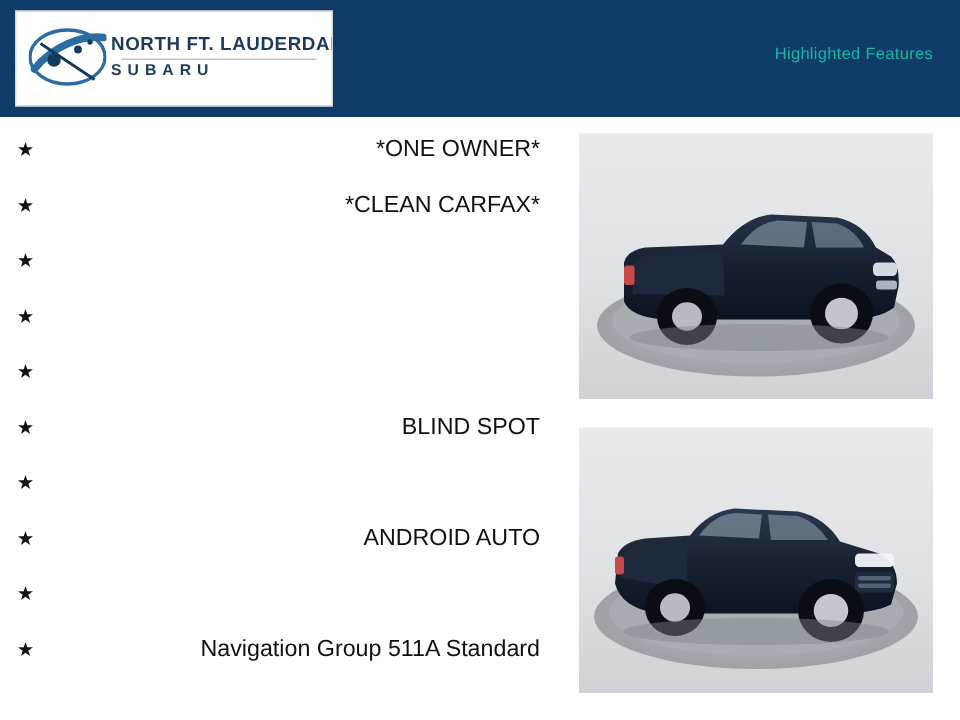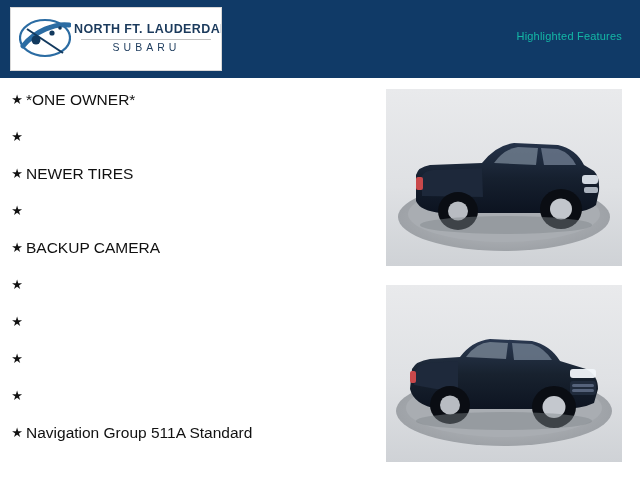--- a/index.html
+++ b/index.html
@@ -66,23 +66,23 @@
     letter-spacing: 0.4px;
     color: #1b3a5c;
     line-height: 14px;
     white-space: nowrap;
   }
   .logo-sub {
     position: absolute;
     left: 63px;
     top: 33px;
     width: 145px;
-    text-align: center;
+    text-align: left;
     font-size: 10.5px;
-    font-weight: normal;
+    font-weight: bold;
     letter-spacing: 4px;
     color: #1b3a5c;
     white-space: nowrap;
   }
   .logo-rule {
     position: absolute;
     left: 70px;
     top: 31px;
     width: 130px;
     height: 1px;
@@ -123,20 +123,21 @@
     text-align: center;
     padding-top: 6px;
   }
   .feature .label {
     flex: 1 1 auto;
     font-size: 15.5px;
     color: #111111;
     line-height: 21px;
     padding-top: 7px;
     padding-right: 6px;
+    text-align: right;
   }
 
   
   .photo {
     position: absolute;
     left: 386px;
     width: 236px;
     height: 177px;
     background: #efefef;
     overflow: hidden;
@@ -173,40 +174,41 @@
     <div class="header-title">Highlighted Features</div>
   </div>
 
   <ul class="features">
     <li class="feature">
       <span class="star">★</span>
       <span class="label">*ONE OWNER*</span>
     </li>
     <li class="feature">
       <span class="star">★</span>
-    </li>
-    <li class="feature">
-      <span class="star">★</span>
-      <span class="label">NEWER TIRES</span>
-    </li>
-    <li class="feature">
-      <span class="star">★</span>
-    </li>
-    <li class="feature">
-      <span class="star">★</span>
-      <span class="label">BACKUP CAMERA</span>
-    </li>
-    <li class="feature">
-      <span class="star">★</span>
-    </li>
-    <li class="feature">
-      <span class="star">★</span>
-    </li>
-    <li class="feature">
-      <span class="star">★</span>
+      <span class="label">*CLEAN CARFAX*</span>
+    </li>
+    <li class="feature">
+      <span class="star">★</span>
+    </li>
+    <li class="feature">
+      <span class="star">★</span>
+    </li>
+    <li class="feature">
+      <span class="star">★</span>
+    </li>
+    <li class="feature">
+      <span class="star">★</span>
+      <span class="label">BLIND SPOT</span>
+    </li>
+    <li class="feature">
+      <span class="star">★</span>
+    </li>
+    <li class="feature">
+      <span class="star">★</span>
+      <span class="label">ANDROID AUTO</span>
     </li>
     <li class="feature">
       <span class="star">★</span>
     </li>
     <li class="feature">
       <span class="star">★</span>
       <span class="label">Navigation Group 511A Standard</span>
     </li>
   </ul>
 

